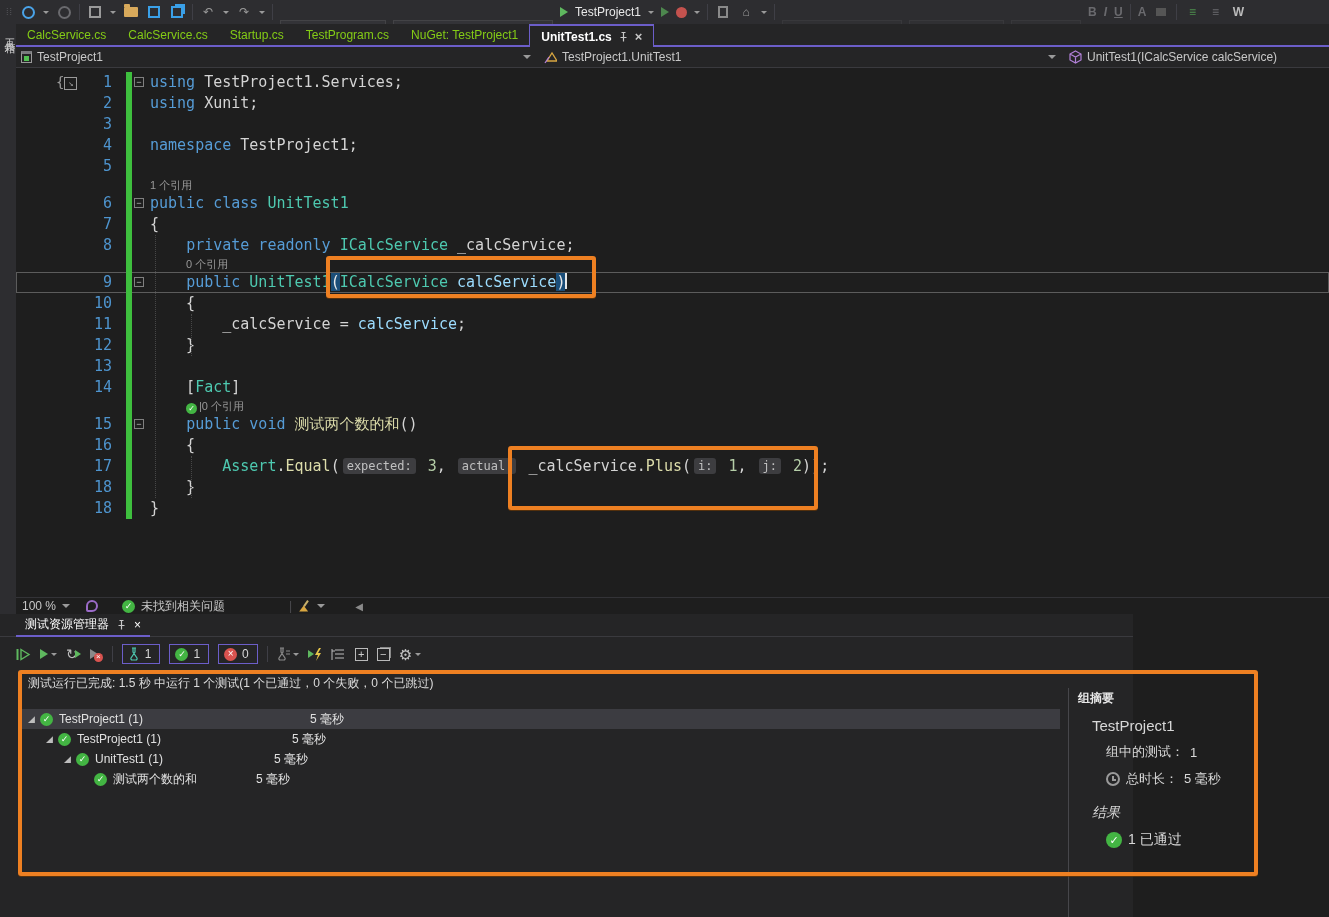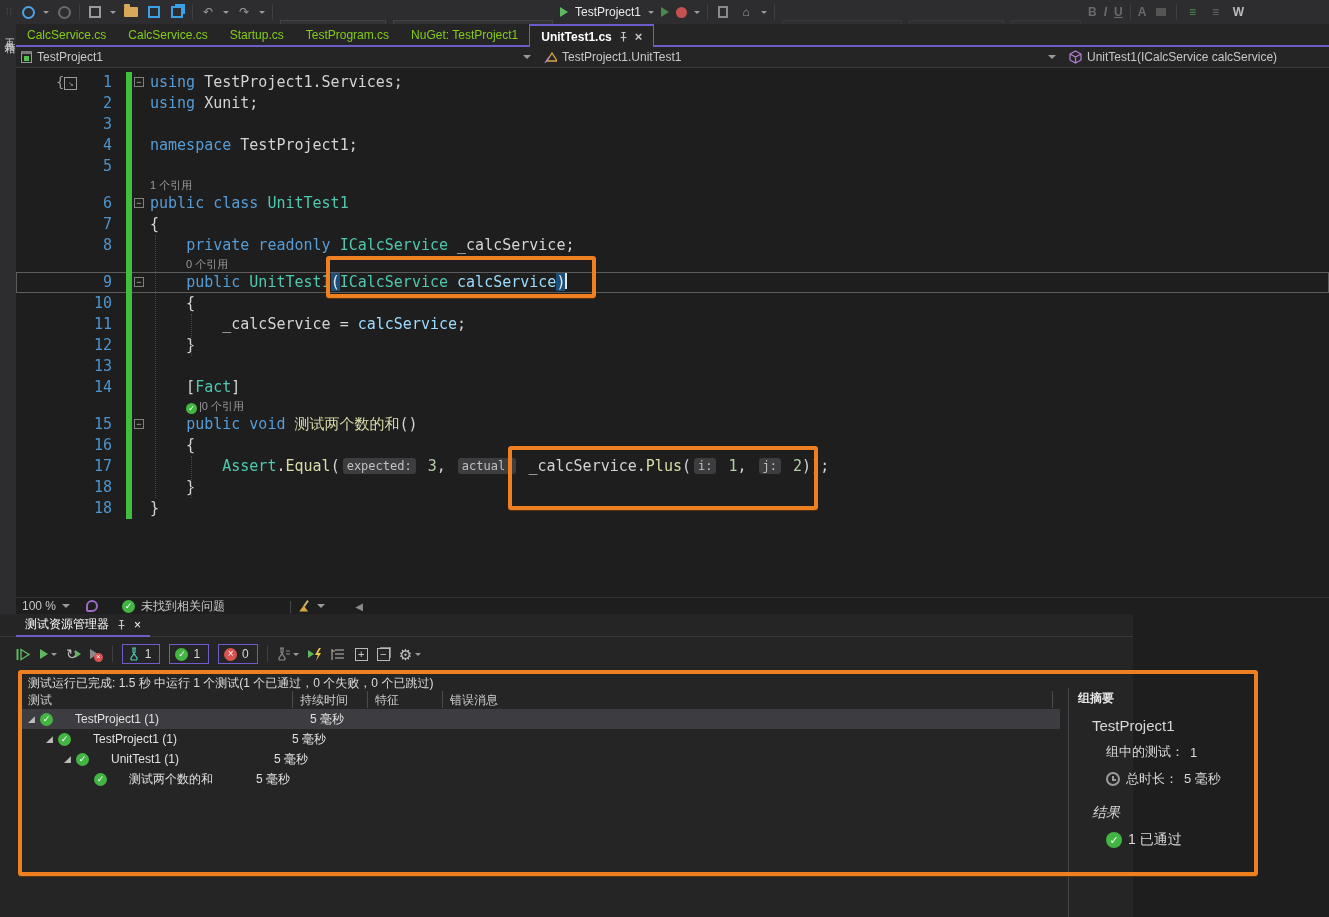--- a/index.html
+++ b/index.html
@@ -88,21 +88,21 @@
   .boxic.layer{box-shadow:2px -2px 0 -1px #8a8a8a;}
   .gear{color:#c5c5c5;font-size:15px;line-height:15px;}
   .runsummary{position:absolute;left:28px;top:61px;color:#dcdcdc;}
   .thead{position:absolute;left:20px;top:77px;width:1040px;height:18px;color:#cfcfcf;}
   .thead .hc{position:absolute;top:1px;}
   .thead .vsep{position:absolute;top:0;width:1px;height:17px;background:#4a4a4e;}
   .trows{position:absolute;left:20px;top:95px;width:1040px;}
   .trow{position:relative;height:20px;display:flex;align-items:center;color:#e0e0e0;}
   .trow.sel{background:#3c3c41;}
   .exp{color:#bdbdbd;font-size:9px;width:12px;flex:none;}
-  .trow .lbl{margin-left:22px;}
+  .trow .lbl{margin-left:6px;}
   .dur{position:absolute;left:290px;top:0;line-height:20px;}
   .vdivider{position:absolute;left:1068px;top:74px;width:1px;height:229px;background:#47474b;}
   
   .sum{position:absolute;left:1078px;top:76px;width:245px;color:#d8d8d8;}
   .sum .h{font-weight:bold;color:#e8e8e8;}
   .sum .grp{font-size:15px;margin:10px 0 0 14px;}
   .sum .rowi{margin:9px 0 0 28px;display:flex;align-items:center;gap:6px;font-size:13px;}
   .sum .res{font-size:14px;margin:14px 0 0 14px;font-style:italic;}
   .clock{width:14px;height:14px;border-radius:50%;border:2px solid #9a9a9a;box-sizing:border-box;position:relative;flex:none;}
   .clock:before{content:"";position:absolute;left:4px;top:2px;width:1.5px;height:4px;background:#9a9a9a;}
@@ -364,30 +364,20 @@
       <span class="boxic">+</span>
       <span class="boxic layer">−</span>
       <span style="display:flex;align-items:center;gap:3px;">
         <span class="gear">⚙</span>
         <span class="caret sm"></span>
         </span>
     </div>
 
     <div class="runsummary">测试运行已完成: 1.5 秒 中运行 1 个测试(1 个已通过，0 个失败，0 个已跳过)</div>
 
-    <div class="thead">
-      <span class="hc" style="left:8px;">测试</span>
-      <span class="hc" style="left:280px;">持续时间</span>
-      <span class="hc" style="left:355px;">特征</span>
-      <span class="hc" style="left:430px;">错误消息</span>
-      <span class="vsep" style="left:272px;"></span>
-      <span class="vsep" style="left:347px;"></span>
-      <span class="vsep" style="left:422px;"></span>
-      <span class="vsep" style="left:1032px;"></span>
-    </div>
 
     <div class="trows" id="test-rows">
         <div class="trow sel" style="padding-left: 8px;">
           <span class="exp">◢</span>
           <span class="chkc">✓</span>
           <span class="lbl">TestProject1 (1)</span>
           <span class="dur" style="left: 290px;">5 毫秒</span>
         </div>
         <div class="trow" style="padding-left: 26px;">
           <span class="exp">◢</span>

